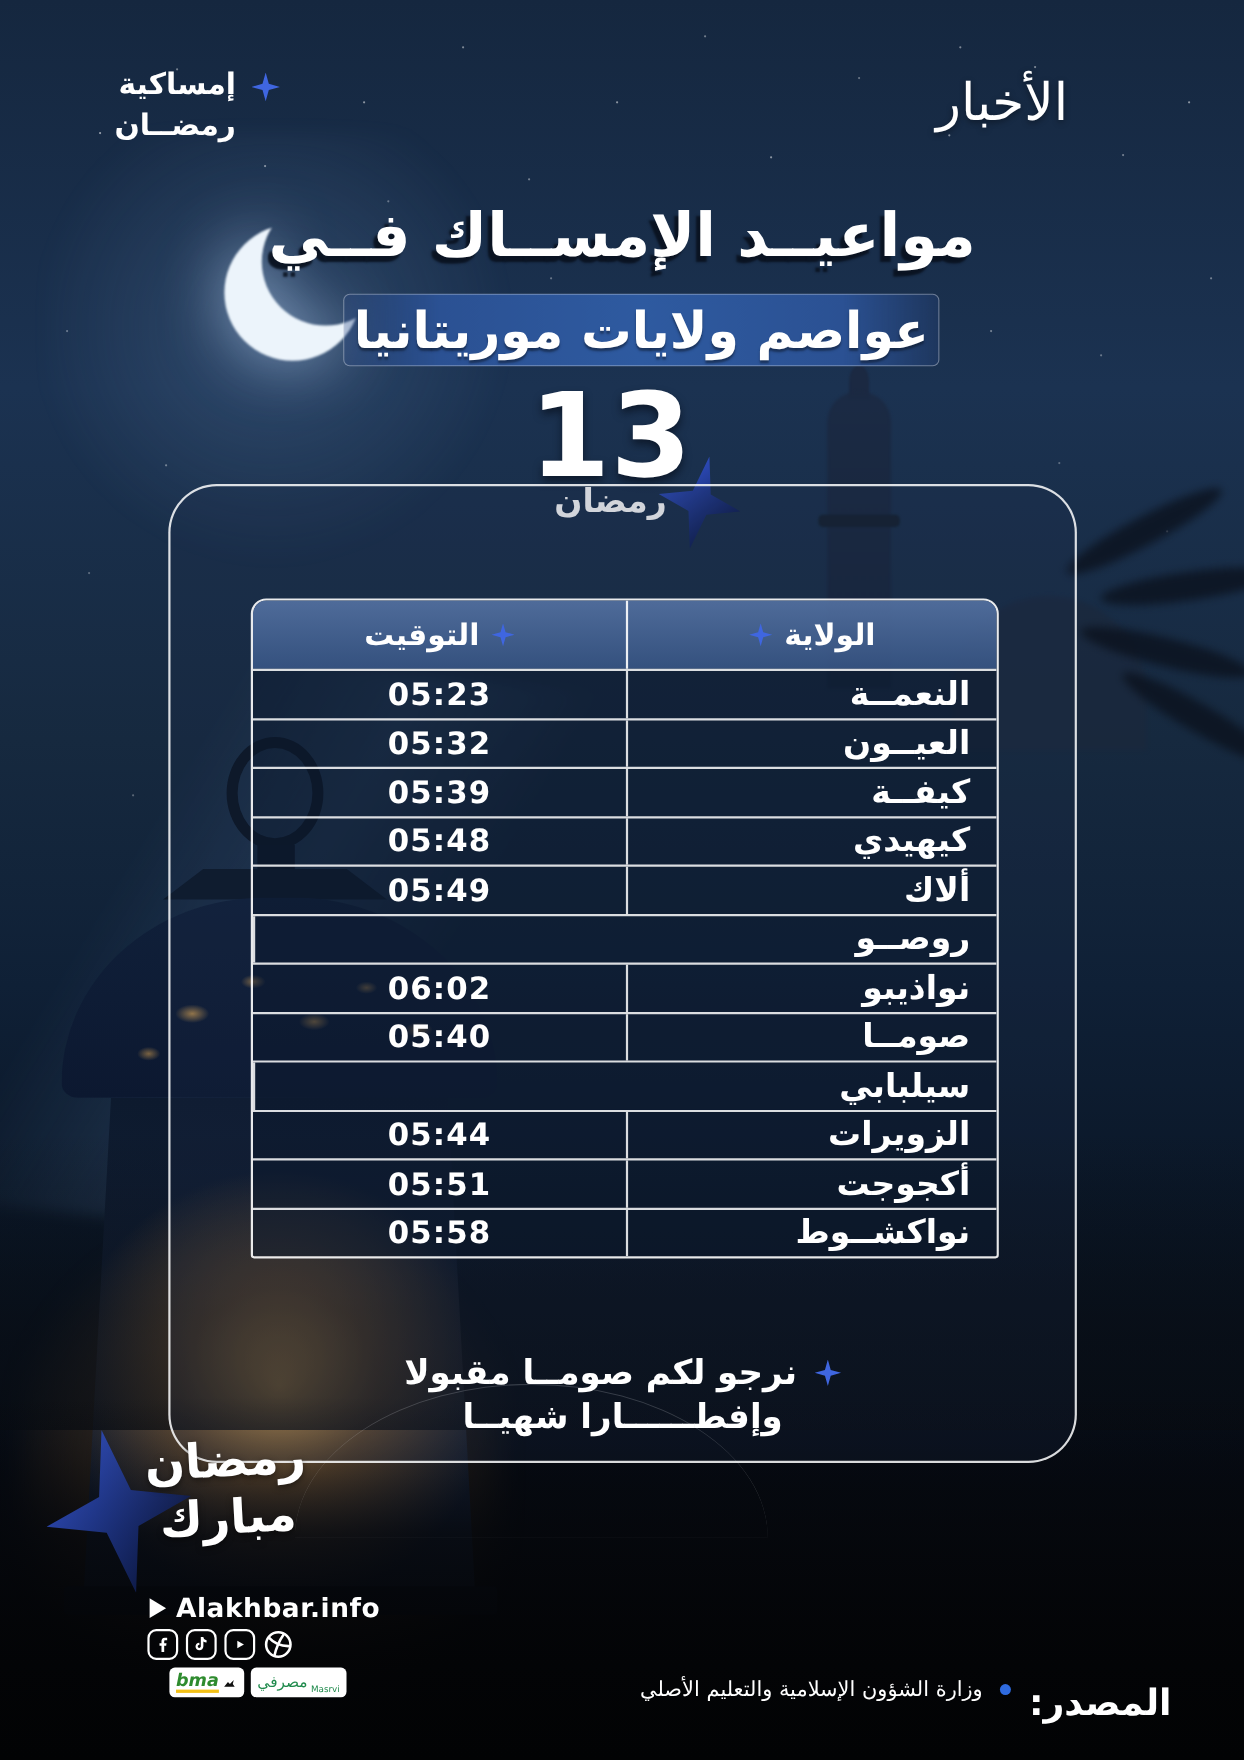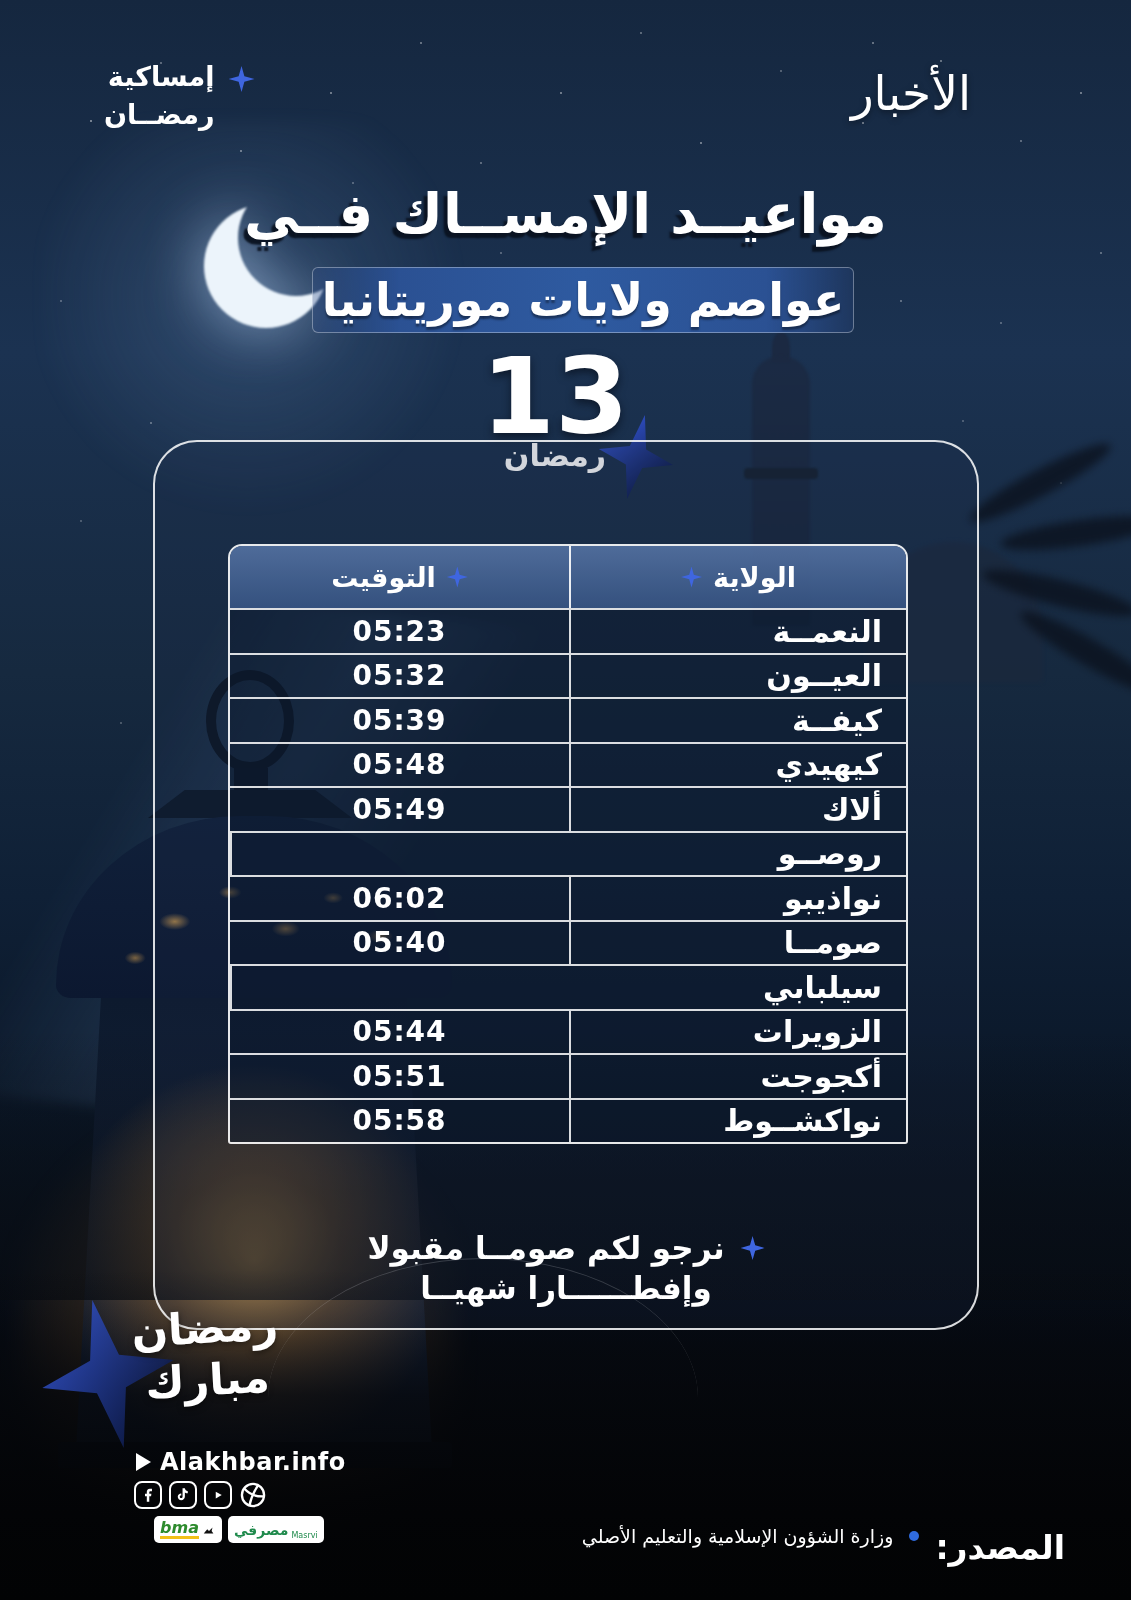--- a/index.html
+++ b/index.html
@@ -129,21 +129,21 @@
   .play-tri{width:0;height:0;border-left:15px solid #fff;border-top:9px solid transparent;
     border-bottom:9px solid transparent;}
   .social-row{position:absolute;left:134px;top:1481px;z-index:4;display:flex;gap:7px;align-items:center;}
   .social-icon{width:28px;height:28px;display:flex;align-items:center;justify-content:center;}
   .social-box{border:2.5px solid #fff;border-radius:8px;}
   .sponsors{position:absolute;left:134px;top:1516px;z-index:4;display:flex;gap:6px;padding-left:20px;}
   .badge{background:#fff;border-radius:5px;height:27px;display:flex;align-items:center;
     justify-content:center;padding:0 6px;gap:3px;}
   .bma-text{color:#2e8b2e;font-weight:700;font-style:italic;font-size:16px;line-height:1;
     border-bottom:3px solid #f2c017;}
-  .masrvi-ar{color:#1f8a4c;font-weight:700;font-size:14px;line-height:1;direction:rtl;}
+  .masrvi-ar{color:#1f8a4c;font-weight:400;font-size:14px;line-height:1;direction:rtl;}
   .masrvi-en{color:#1f8a4c;font-size:8px;line-height:1;align-self:flex-end;margin-bottom:3px;}
   .source-row{position:absolute;right:66px;top:1504px;z-index:4;display:flex;align-items:center;
     gap:16px;direction:rtl;}
   .source-label{font-size:33px;font-weight:700;margin-top:24px;}
   .source-dot{width:10px;height:10px;border-radius:50%;background:#2f6bdf;}
   .source-value{font-size:19px;font-weight:400;}
 </style>
 </head>
 <body>
 

